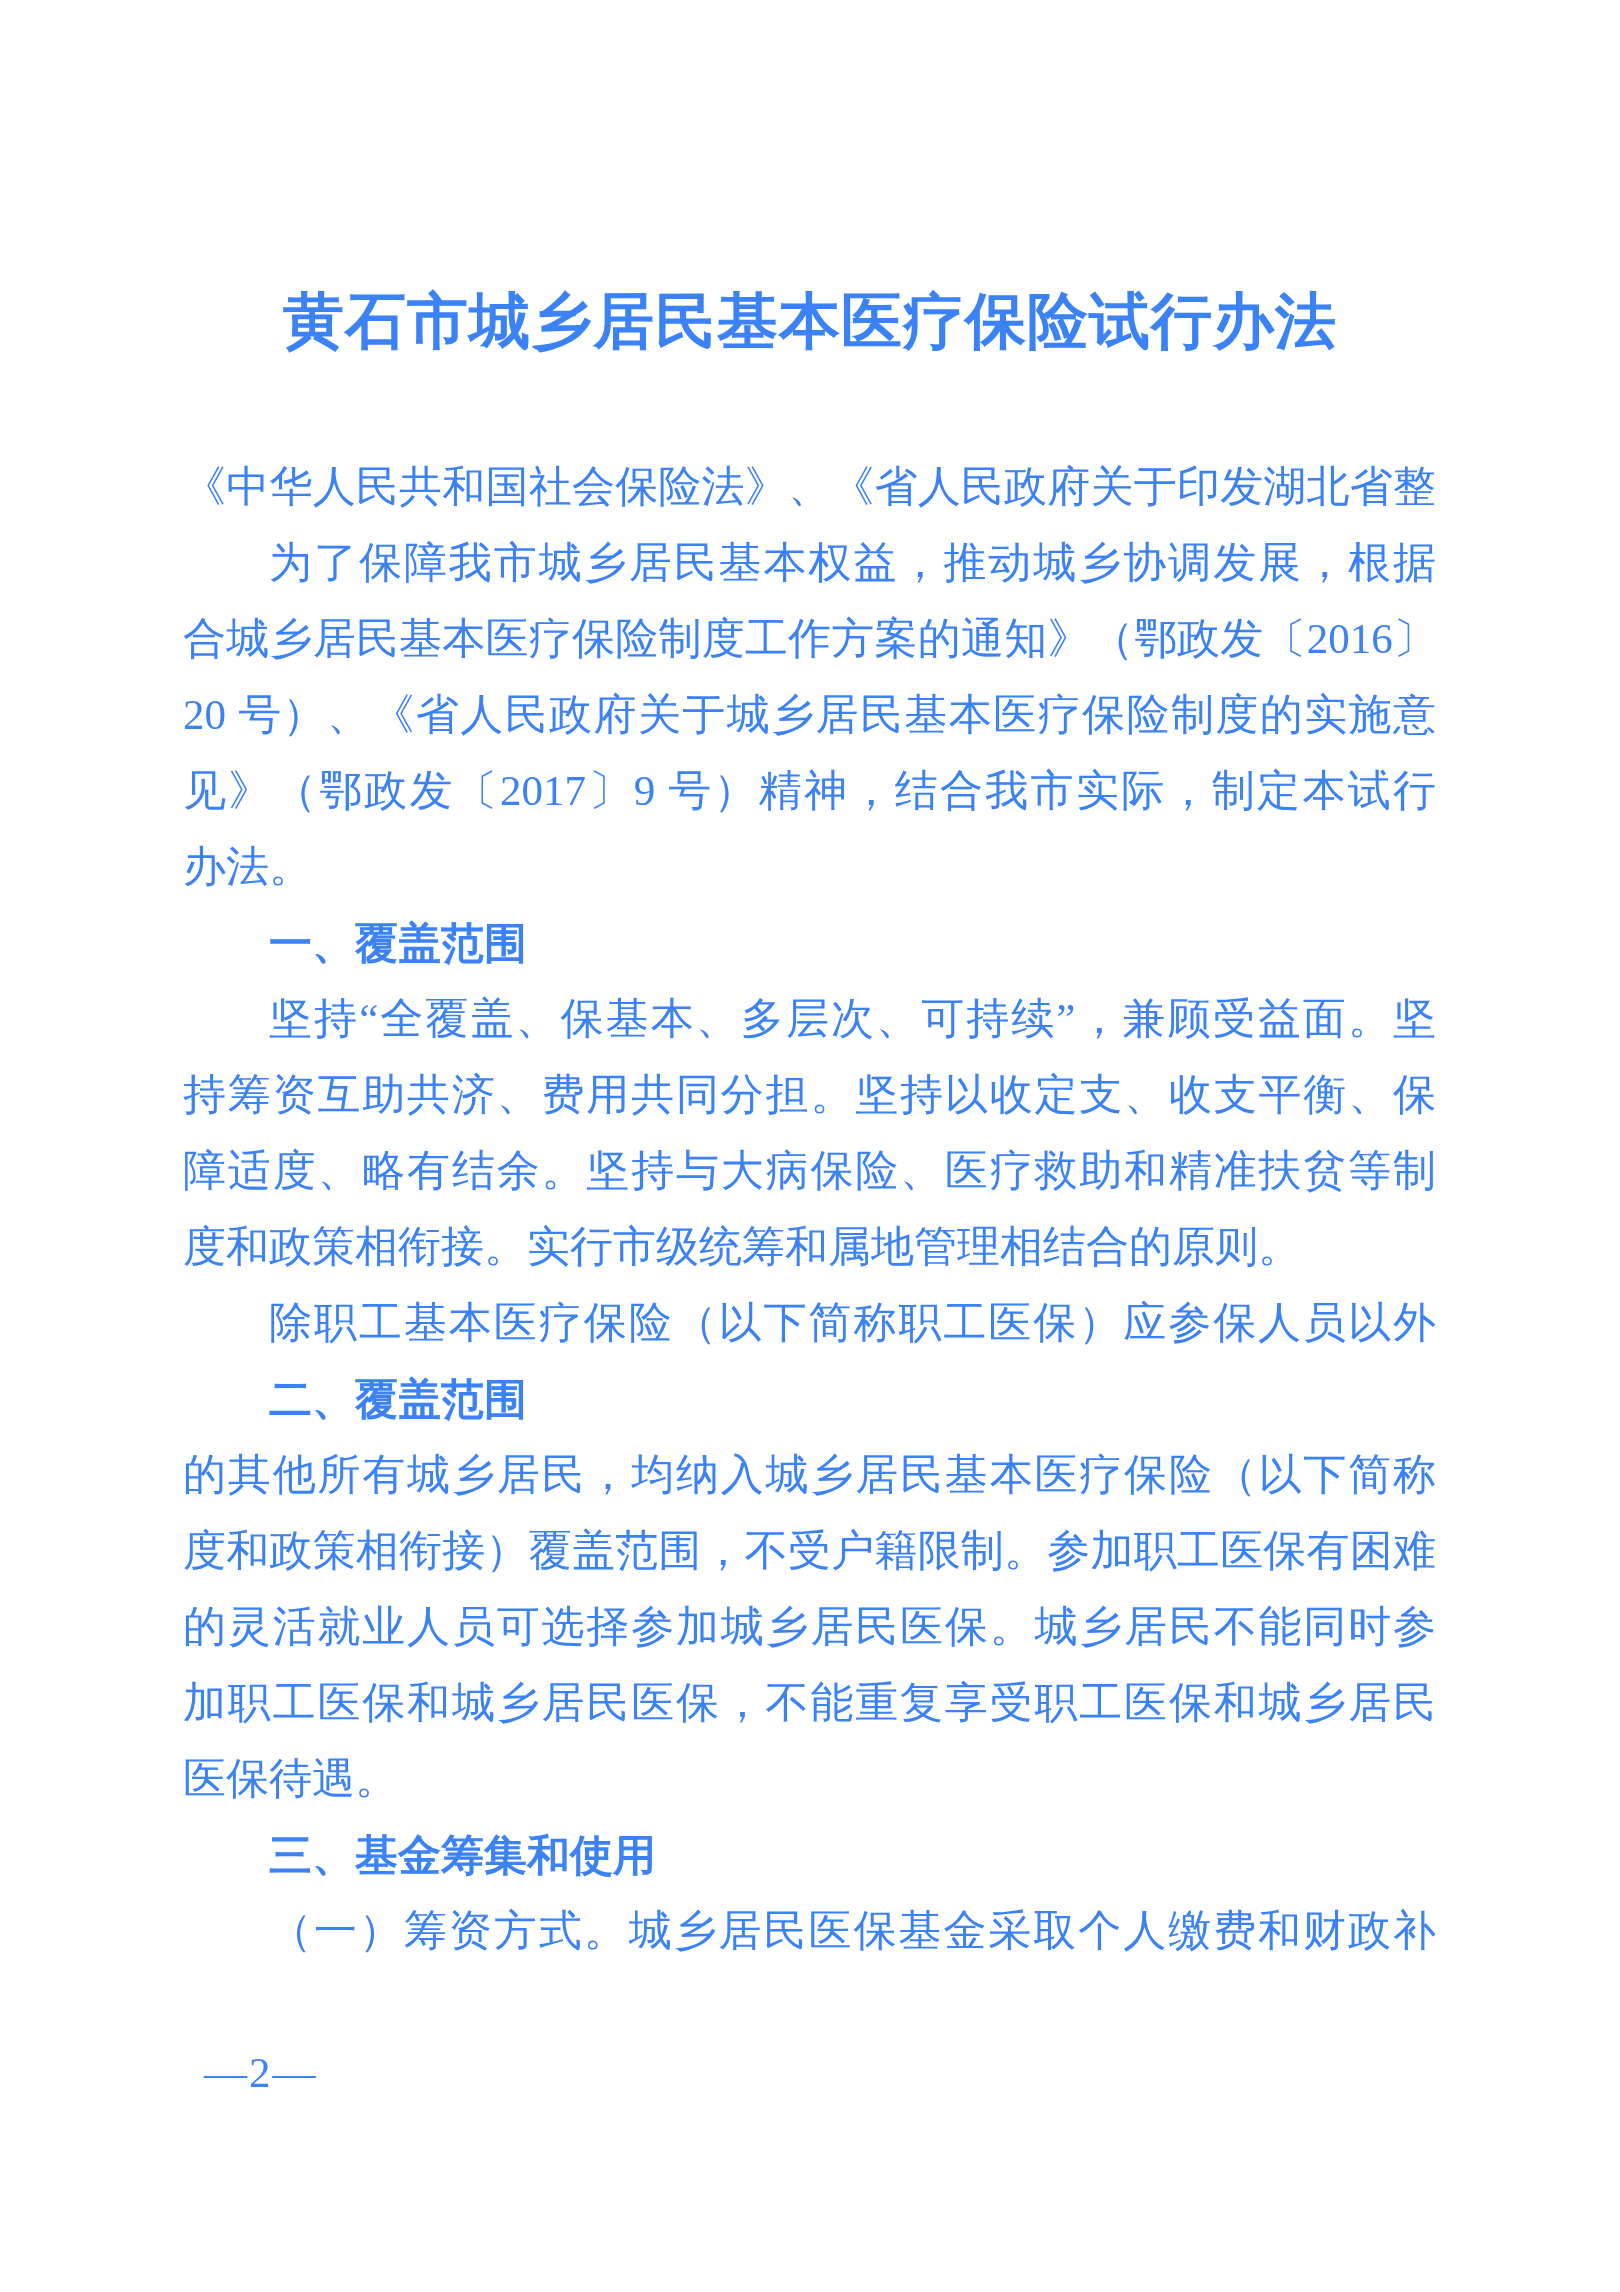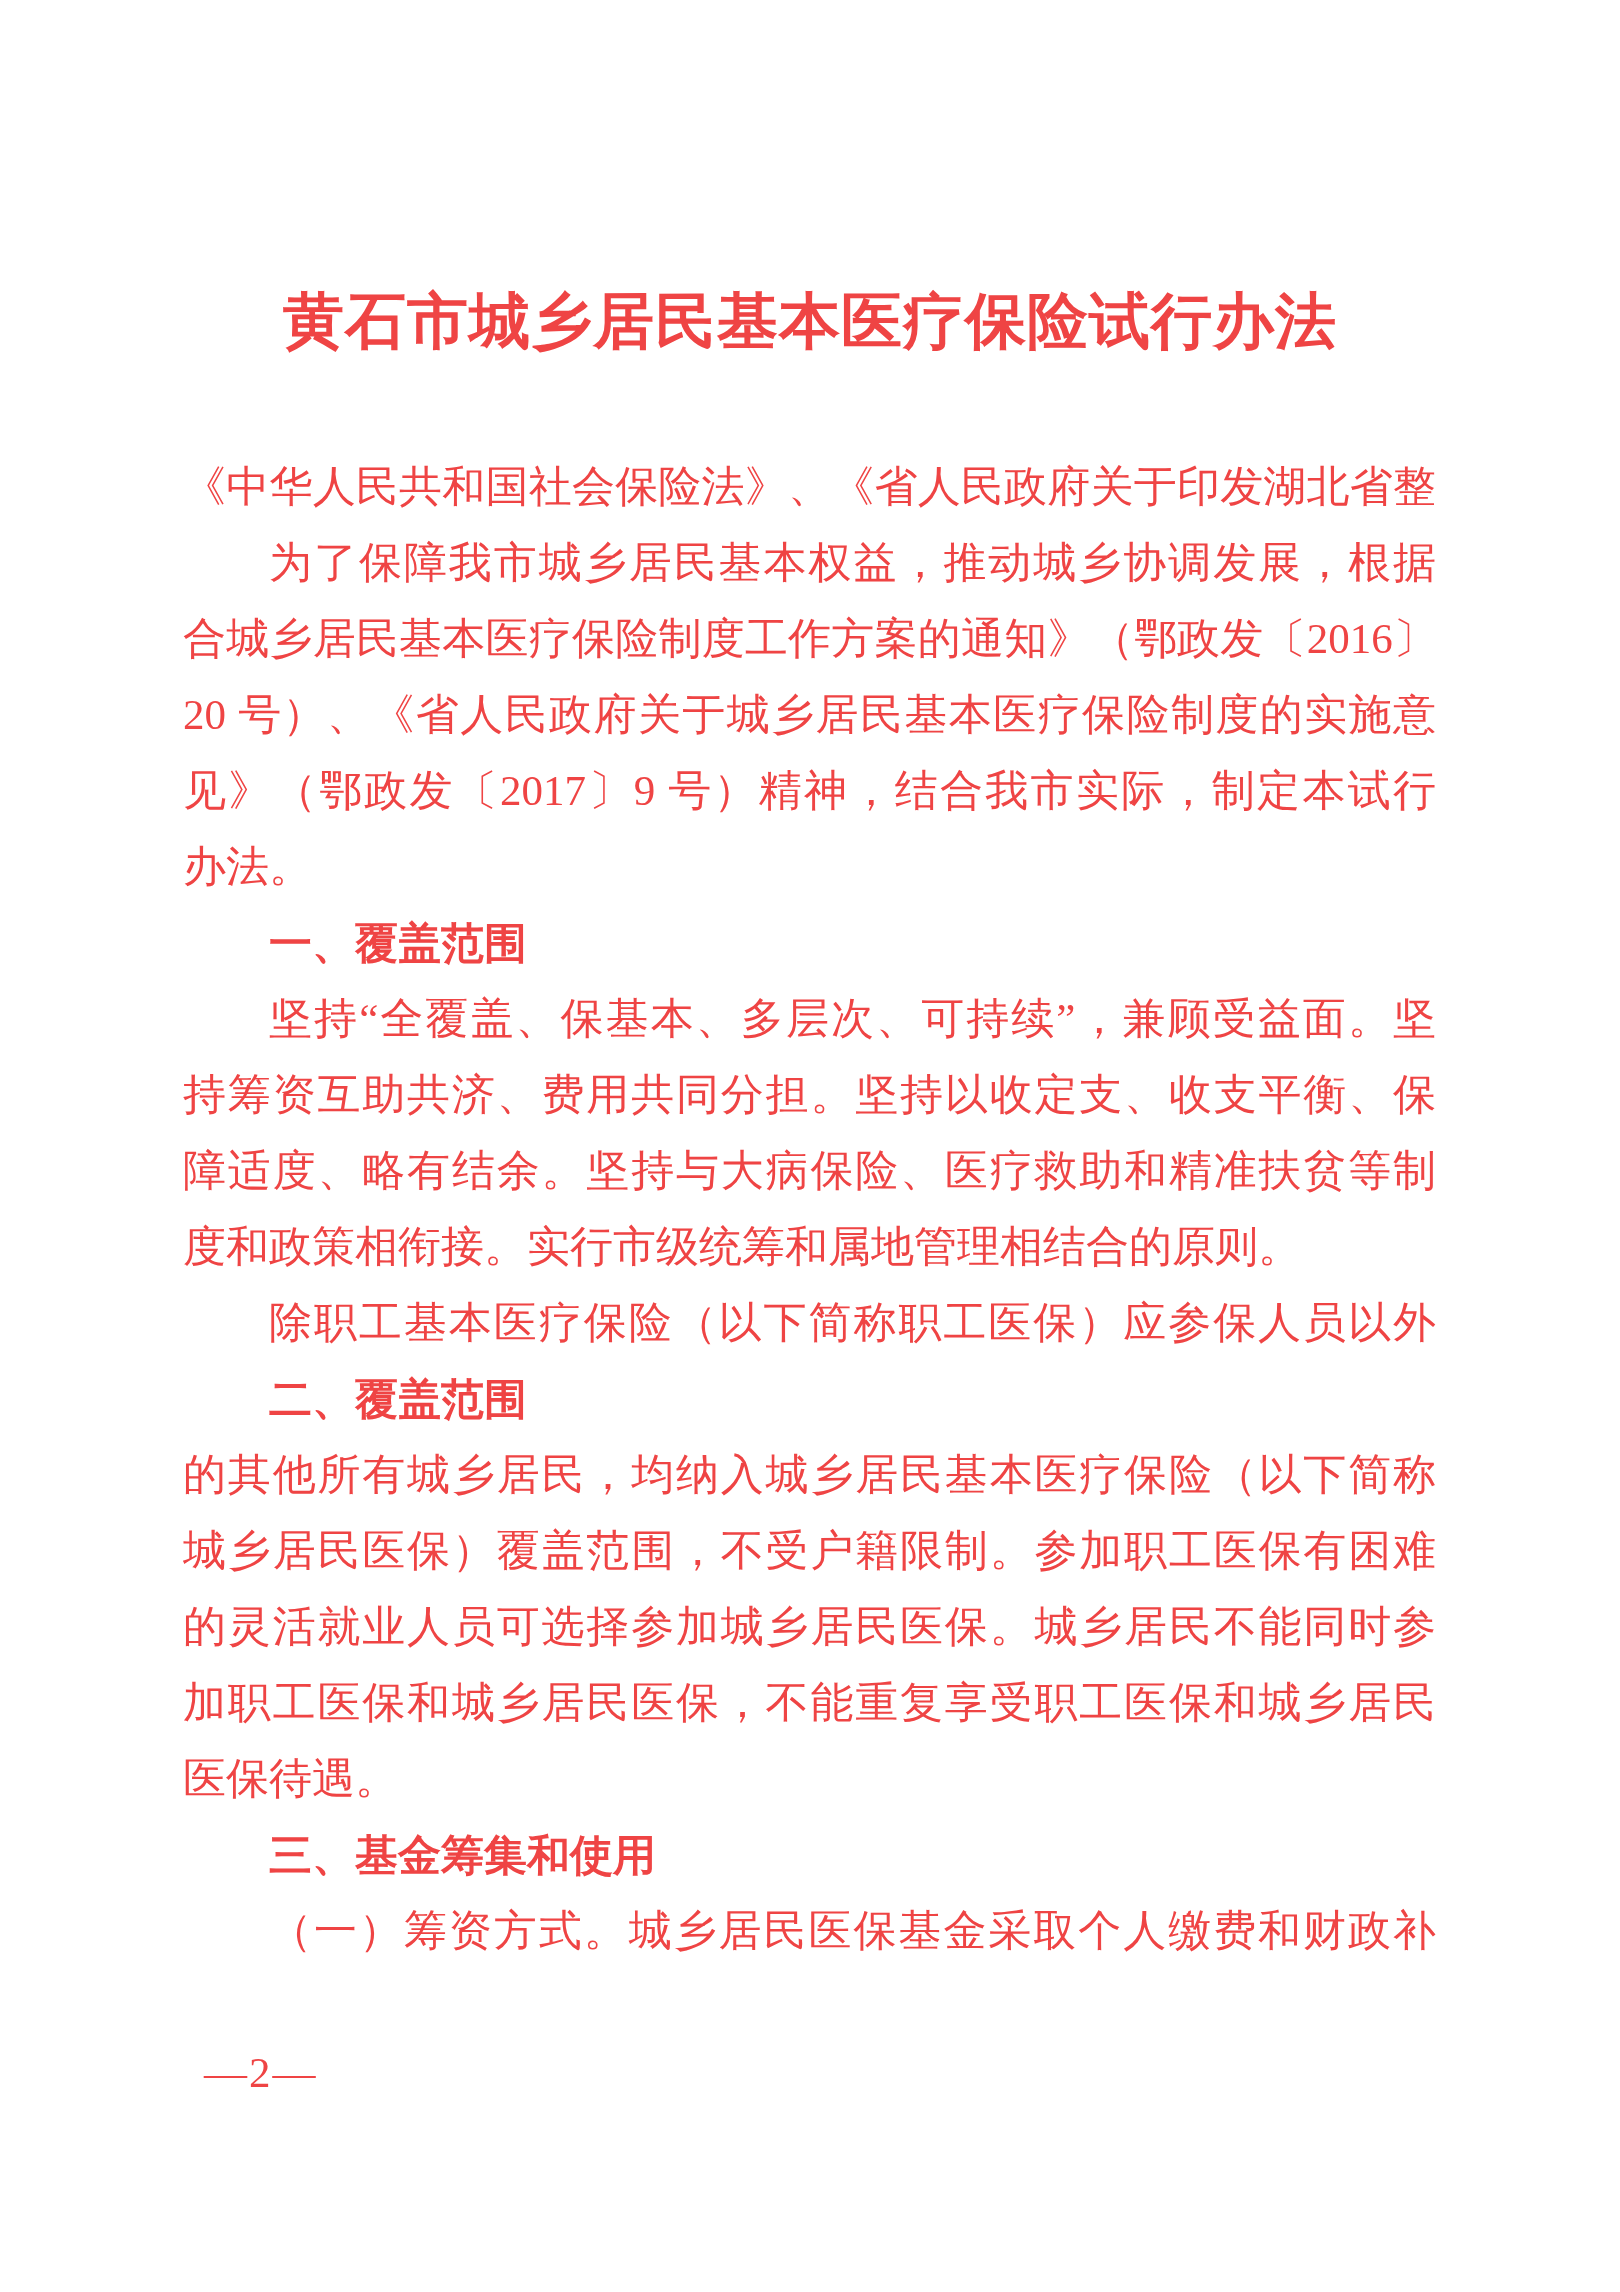--- a/index.html
+++ b/index.html
@@ -1,21 +1,21 @@
 <!DOCTYPE html>
 <html lang="zh"><head>
 <meta charset="utf-8">
 <style>
   html, body { margin: 0; padding: 0; background: #ffffff; }
   .page {
     position: relative;
     width: 1620px;
     height: 2293px;
     background: #ffffff;
-    color: #ef4444;
+    color: #3b82f6;
     overflow: hidden;
   }
   .doc-title {
     position: absolute;
     top: 286px;
     left: 0;
     width: 100%;
     margin: 0;
     text-align: center;
     font-family: "Liberation Serif", "DejaVu Serif", serif;
@@ -79,21 +79,21 @@
 
     <div class="line heading">一、覆盖范围</div>
     <div class="line indent fill">坚持“全覆盖、保基本、多层次、可持续”，兼顾受益面。坚</div>
     <div class="line fill">持筹资互助共济、费用共同分担。坚持以收定支、收支平衡、保</div>
     <div class="line fill">障适度、略有结余。坚持与大病保险、医疗救助和精准扶贫等制</div>
     <div class="line">度和政策相衔接。实行市级统筹和属地管理相结合的原则。</div>
 
     <div class="line indent fill">除职工基本医疗保险（以下简称职工医保）应参保人员以外</div>
     <div class="line heading">二、覆盖范围</div>
     <div class="line fill">的其他所有城乡居民，均纳入城乡居民基本医疗保险（以下简称</div>
-    <div class="line fill">城乡居民医保）覆盖范围，不受户籍限制。参加职工医保有困难</div>
+    <div class="line fill">度和政策相衔接）覆盖范围，不受户籍限制。参加职工医保有困难</div>
     <div class="line fill">的灵活就业人员可选择参加城乡居民医保。城乡居民不能同时参</div>
     <div class="line fill">加职工医保和城乡居民医保，不能重复享受职工医保和城乡居民</div>
     <div class="line">医保待遇。</div>
 
     <div class="line heading">三、基金筹集和使用</div>
     <div class="line indent fill">（一）筹资方式。城乡居民医保基金采取个人缴费和财政补</div>
 
   </div>
 
   <div class="page-number">—2—</div>

